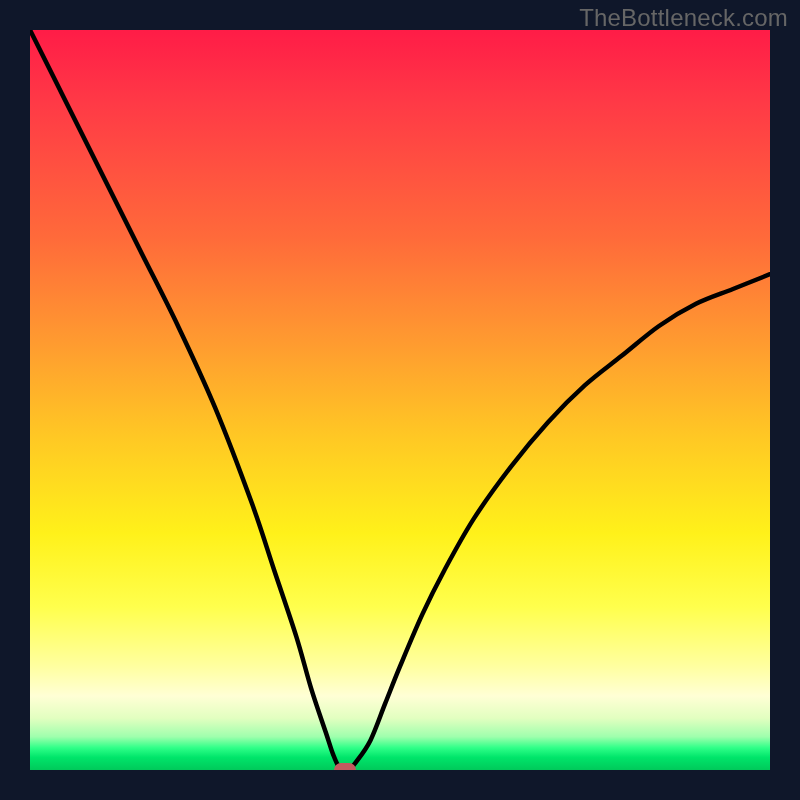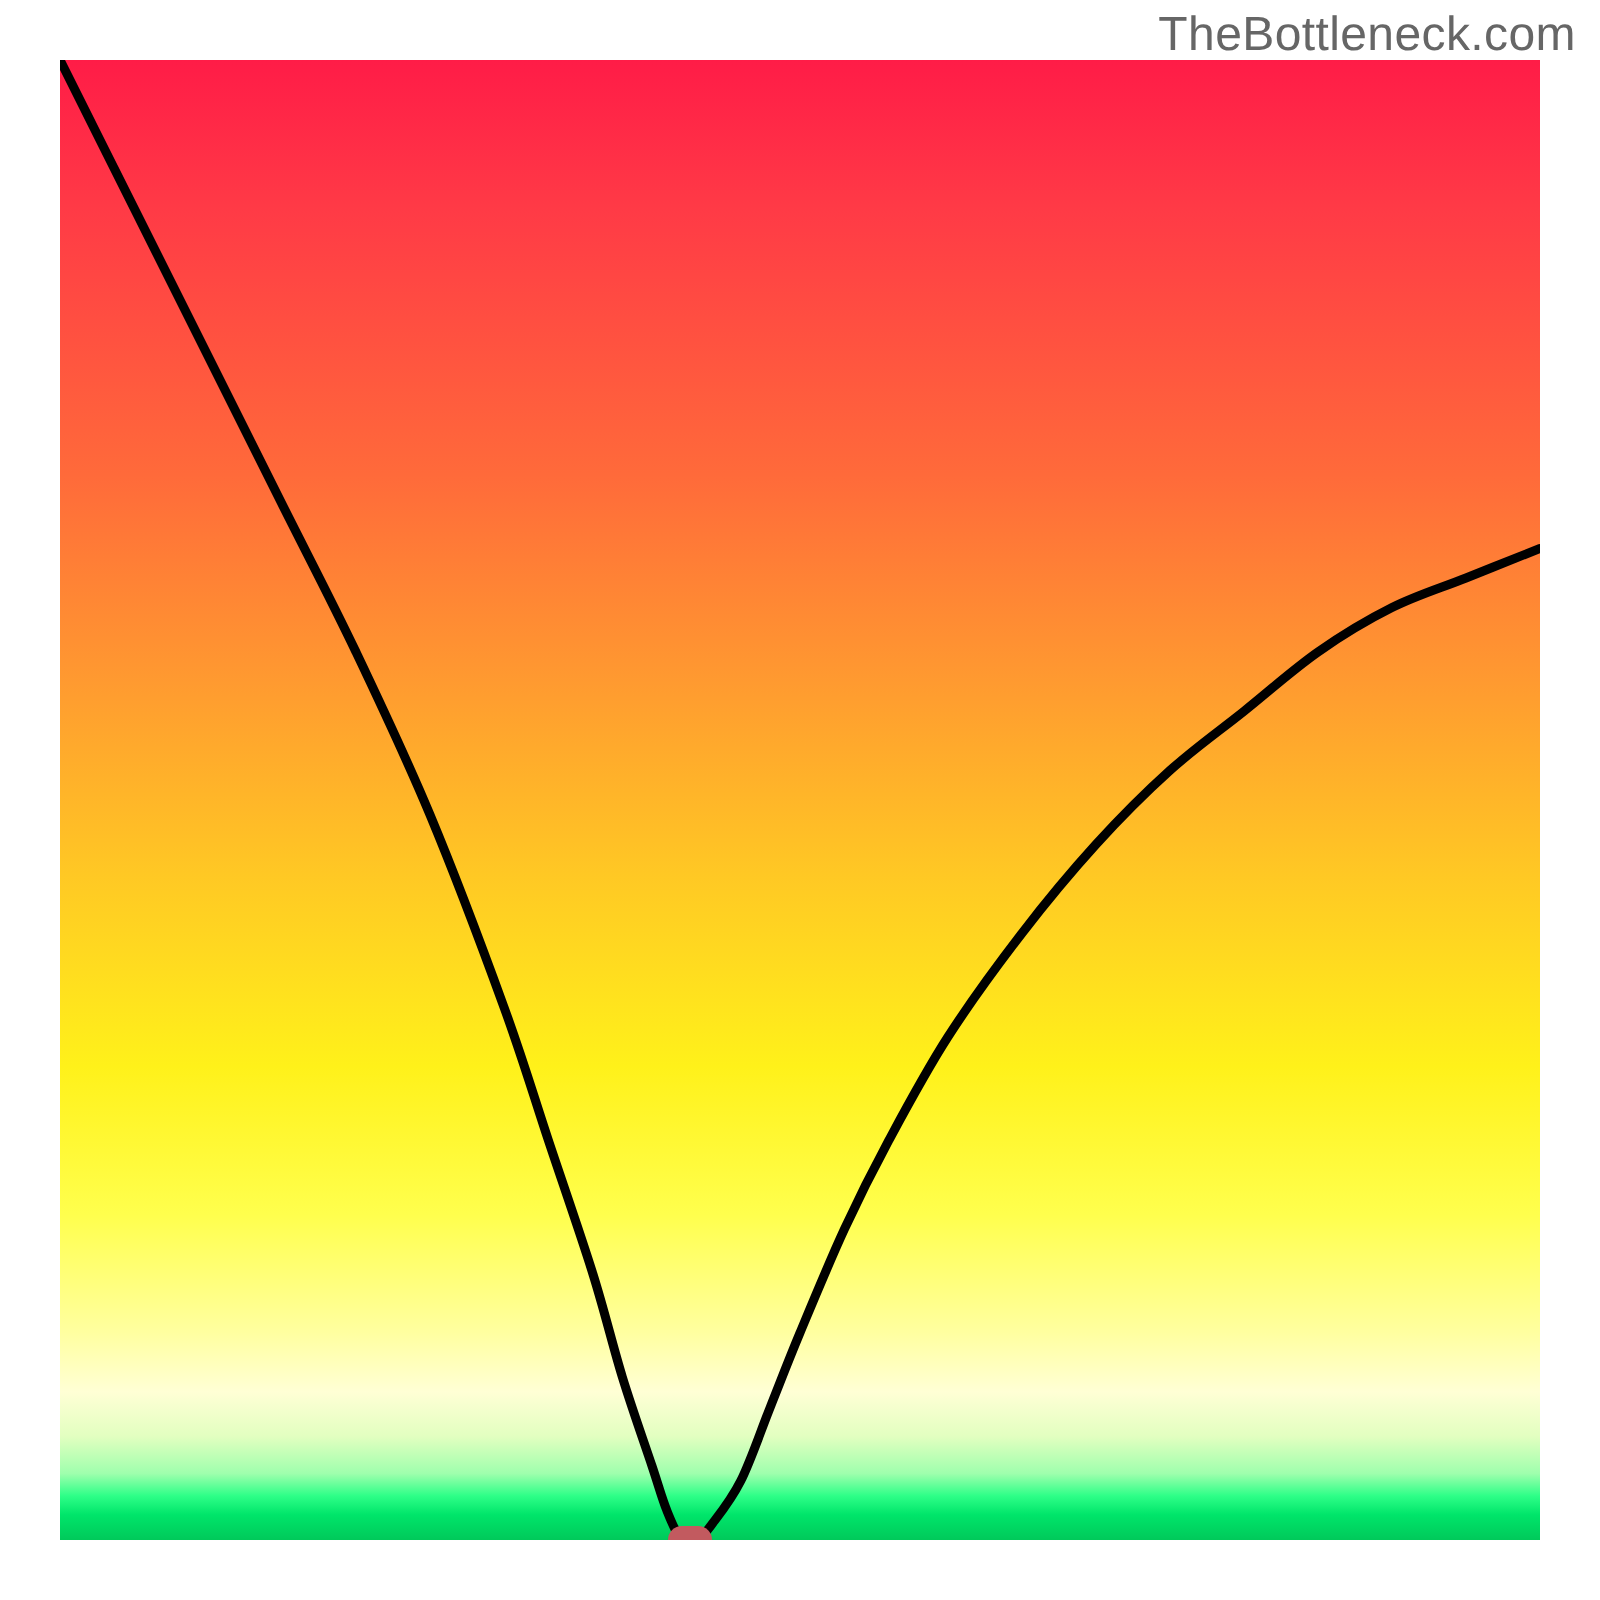--- a/index.html
+++ b/index.html
@@ -8,21 +8,21 @@
     width: 800px;
     height: 800px;
     background: #000;
     font-family: Arial, Helvetica, sans-serif;
     overflow: hidden;
   }
   .frame {
     position: relative;
     width: 800px;
     height: 800px;
-    background: #ffffff;
+    background: #0f172a;
   }
   .watermark {
     position: absolute;
     top: 4px;
     right: 12px;
     color: #666;
     font-size: 24px;
     font-weight: 500;
     letter-spacing: 0.2px;
     z-index: 50;

